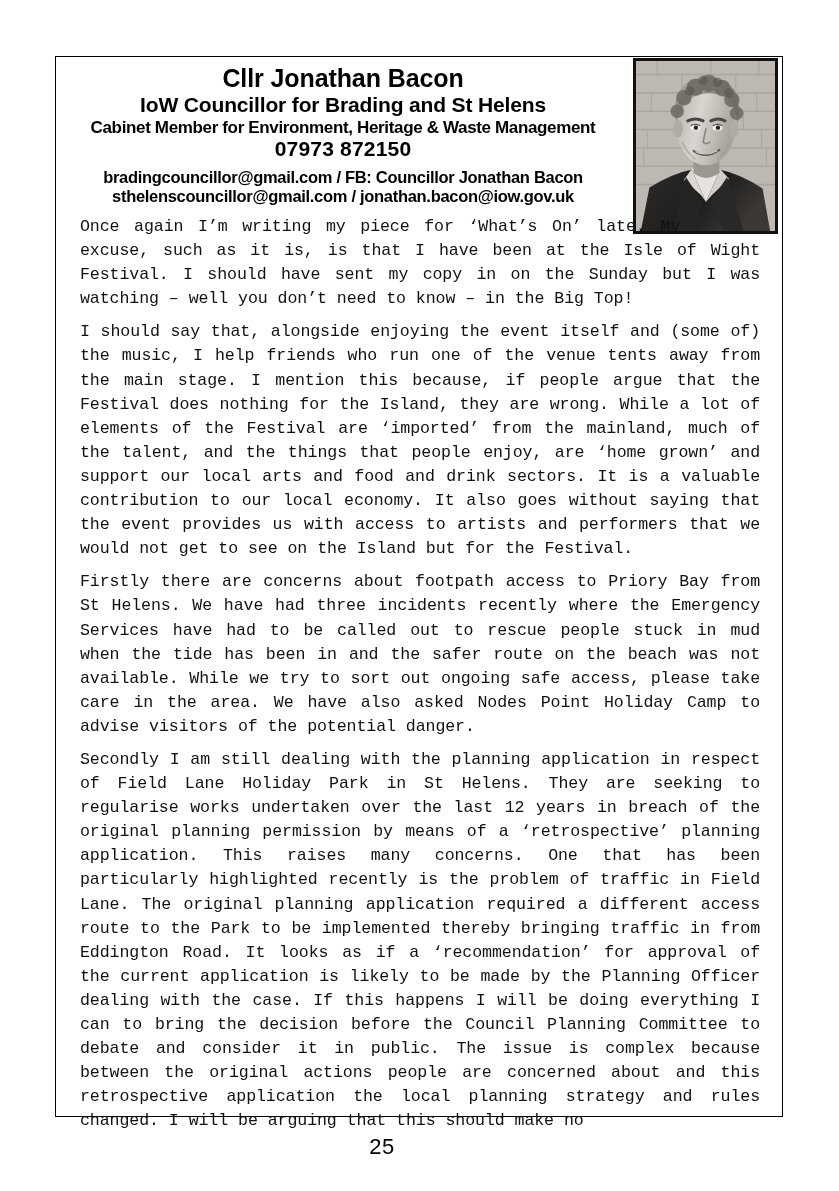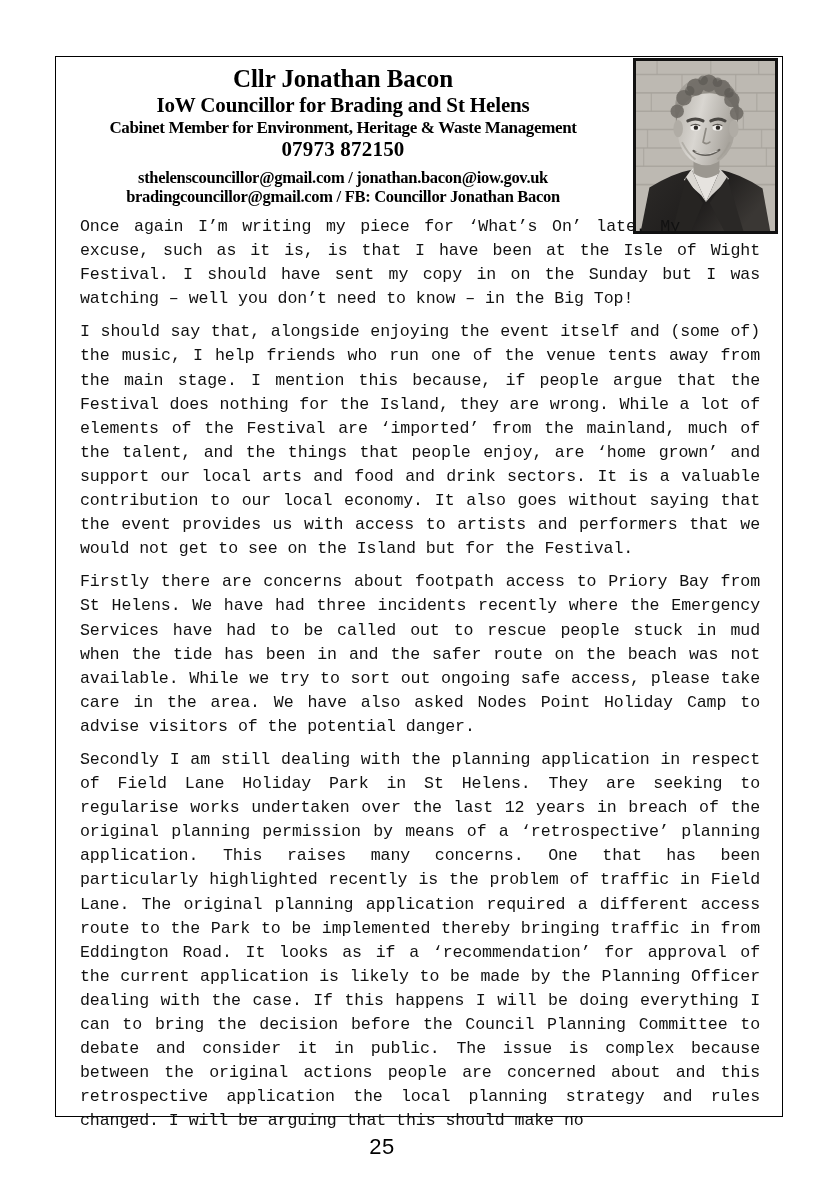--- a/index.html
+++ b/index.html
@@ -37,21 +37,20 @@
   }
 
   
   #masthead {
     position: absolute;
     left: 0;
     top: 8px;
     width: 574px;
     text-align: center;
     line-height: 1.08;
-    font-family: Liberation Serif, serif;
   }
   .mh-name {
     font-size: 25px;
     font-weight: bold;
     letter-spacing: -0.1px;
     margin: 0 0 2px 0;
   }
   .mh-role {
     font-size: 21px;
     font-weight: bold;
@@ -143,22 +142,22 @@
 
 <div id="page">
 
   <div id="article-frame">
 
     <div id="masthead">
       <div class="mh-name">Cllr Jonathan Bacon</div>
       <div class="mh-role">IoW Councillor for Brading and St Helens</div>
       <div class="mh-cabinet">Cabinet Member for Environment, Heritage &amp; Waste Management</div>
       <div class="mh-phone">07973 872150</div>
+      <div class="mh-email">bradingcouncillor@gmail.com  /  FB: Councillor Jonathan Bacon</div>
       <div class="mh-email">sthelenscouncillor@gmail.com / jonathan.bacon@iow.gov.uk</div>
-      <div class="mh-email">bradingcouncillor@gmail.com  /  FB: Councillor Jonathan Bacon</div>
     </div>
 
     <div id="portrait">
       <svg class="photo-canvas" viewBox="0 0 145 176" preserveAspectRatio="none">
         <defs>
           <linearGradient id="faceShade" x1="0" y1="0" x2="1" y2="0.3">
             <stop offset="0%" stop-color="#b6b2ab"></stop>
             <stop offset="45%" stop-color="#d9d6d1"></stop>
             <stop offset="100%" stop-color="#a8a49d"></stop>
           </linearGradient>

